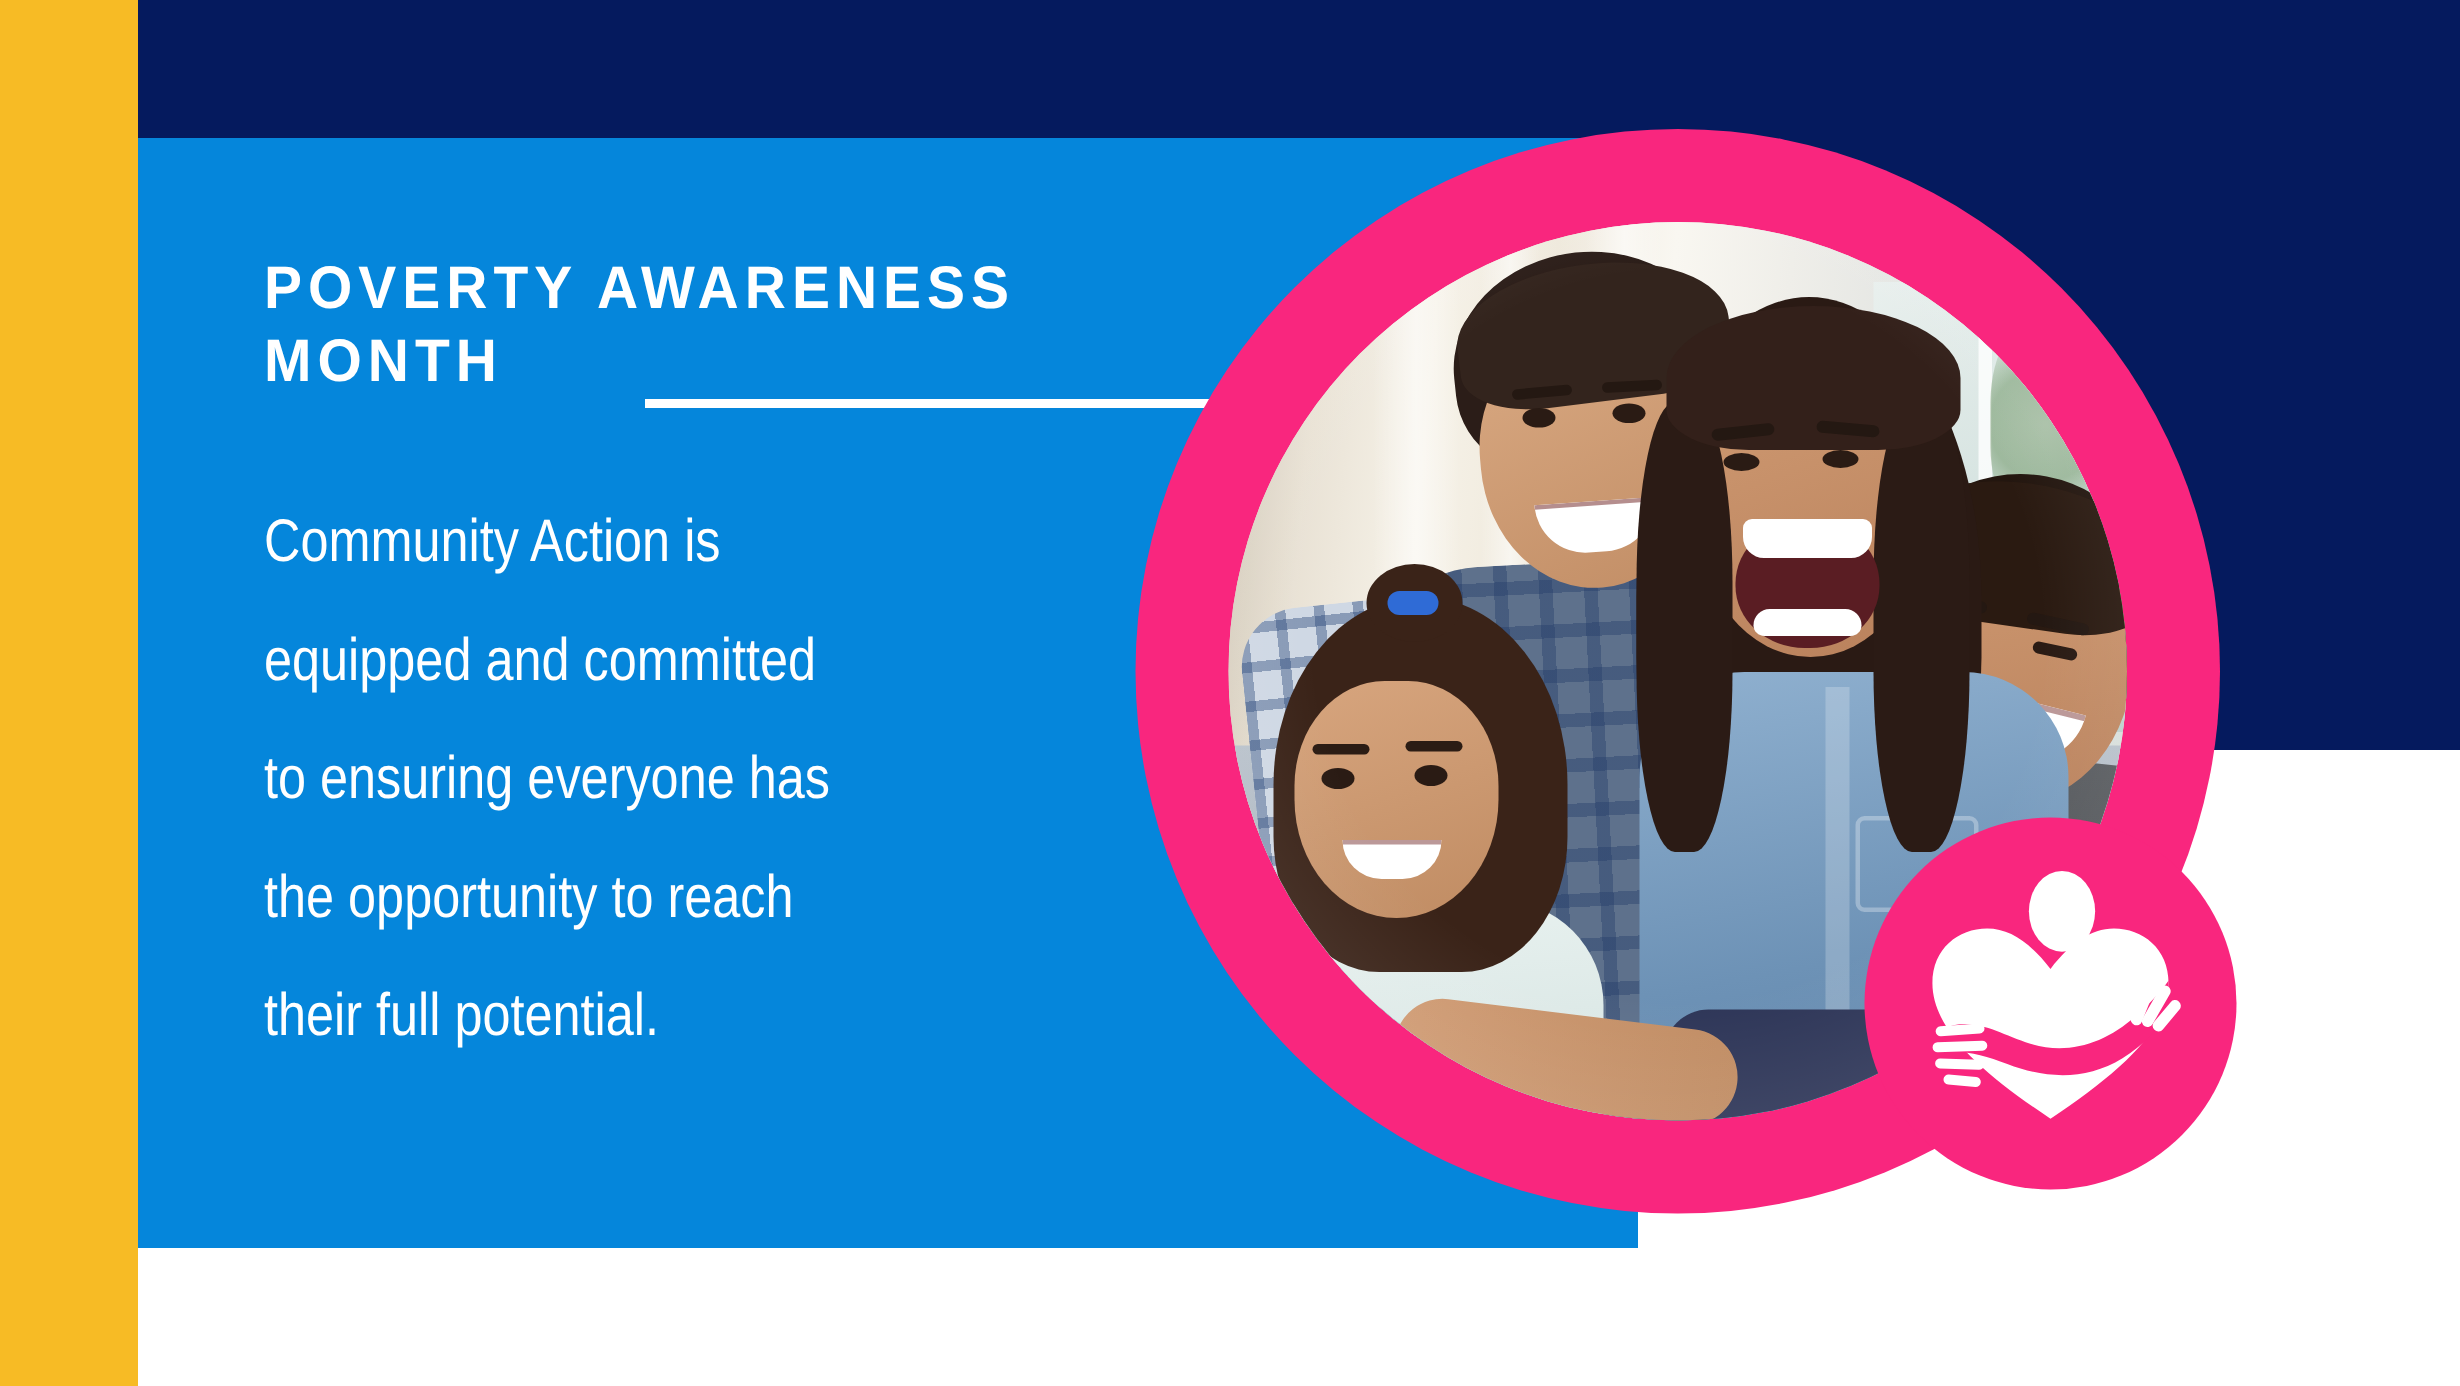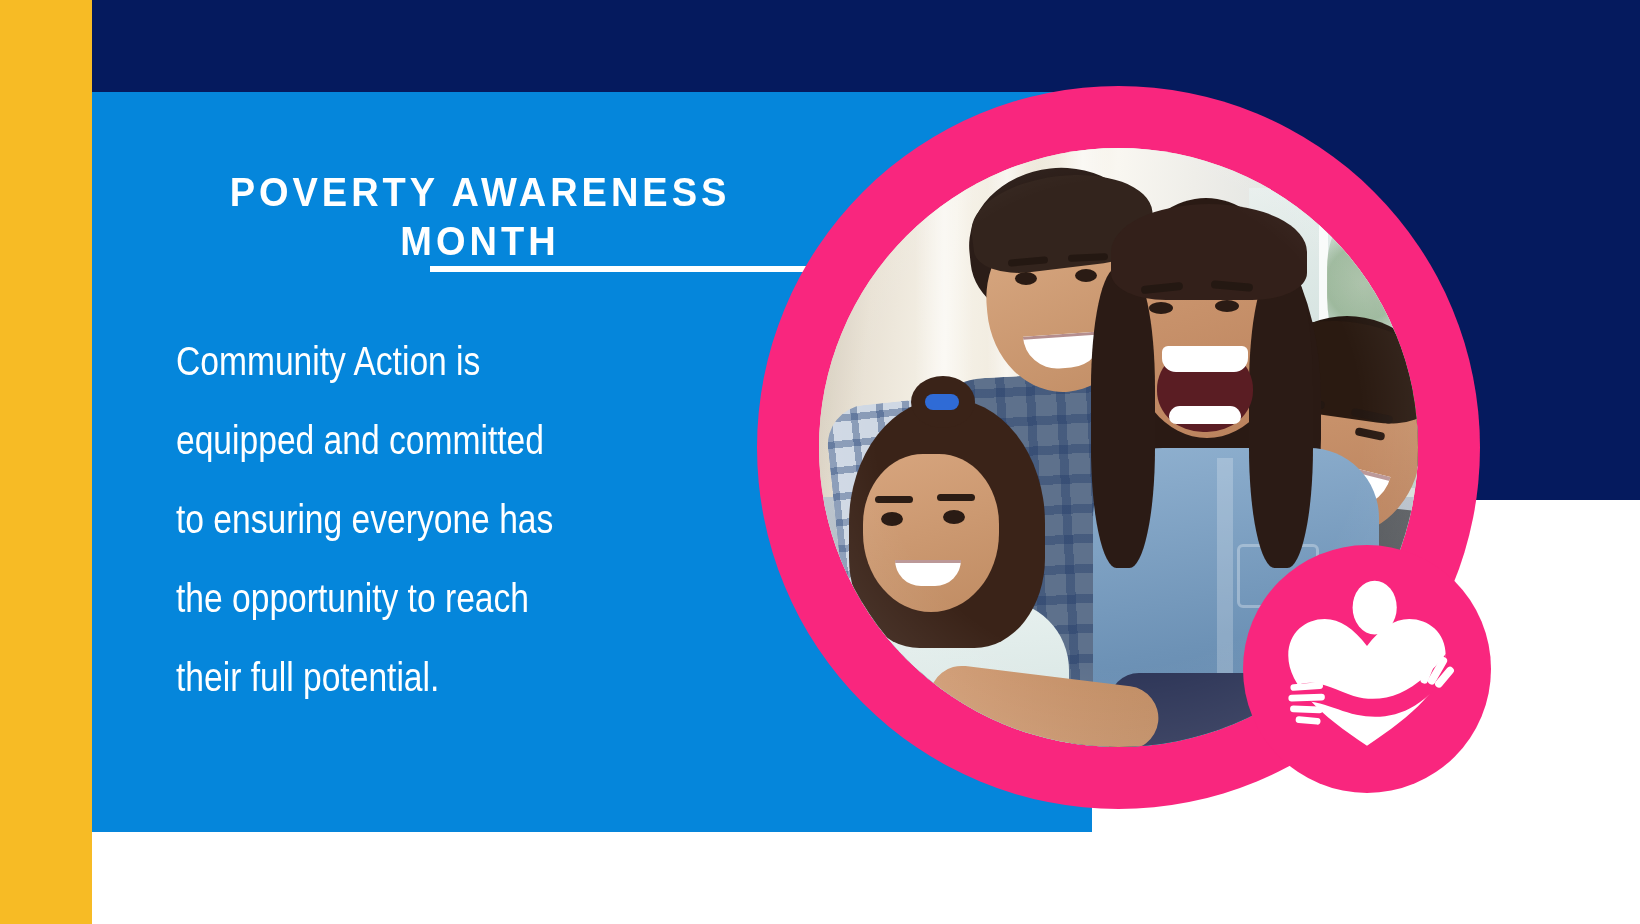--- a/index.html
+++ b/index.html
@@ -33,21 +33,21 @@
   }
 
   
   .blue-panel{
     position:absolute; left:92px; top:92px; width:1000px; height:740px;
     background:#0586DB;
   }
 
   
   .copy{
-    position:absolute; left:176px; top:168px; width:640px;text-align:center;
+    position:absolute; left:176px; top:168px; width:640px;
   }
   .eyebrow{
     font-family:"Liberation Sans", sans-serif;
     font-weight:700;
     font-size:40px;
     line-height:1.22;
     letter-spacing:4.2px;
     color:#FFFFFF;
     text-transform:uppercase;
     transform:scaleX(0.95);

